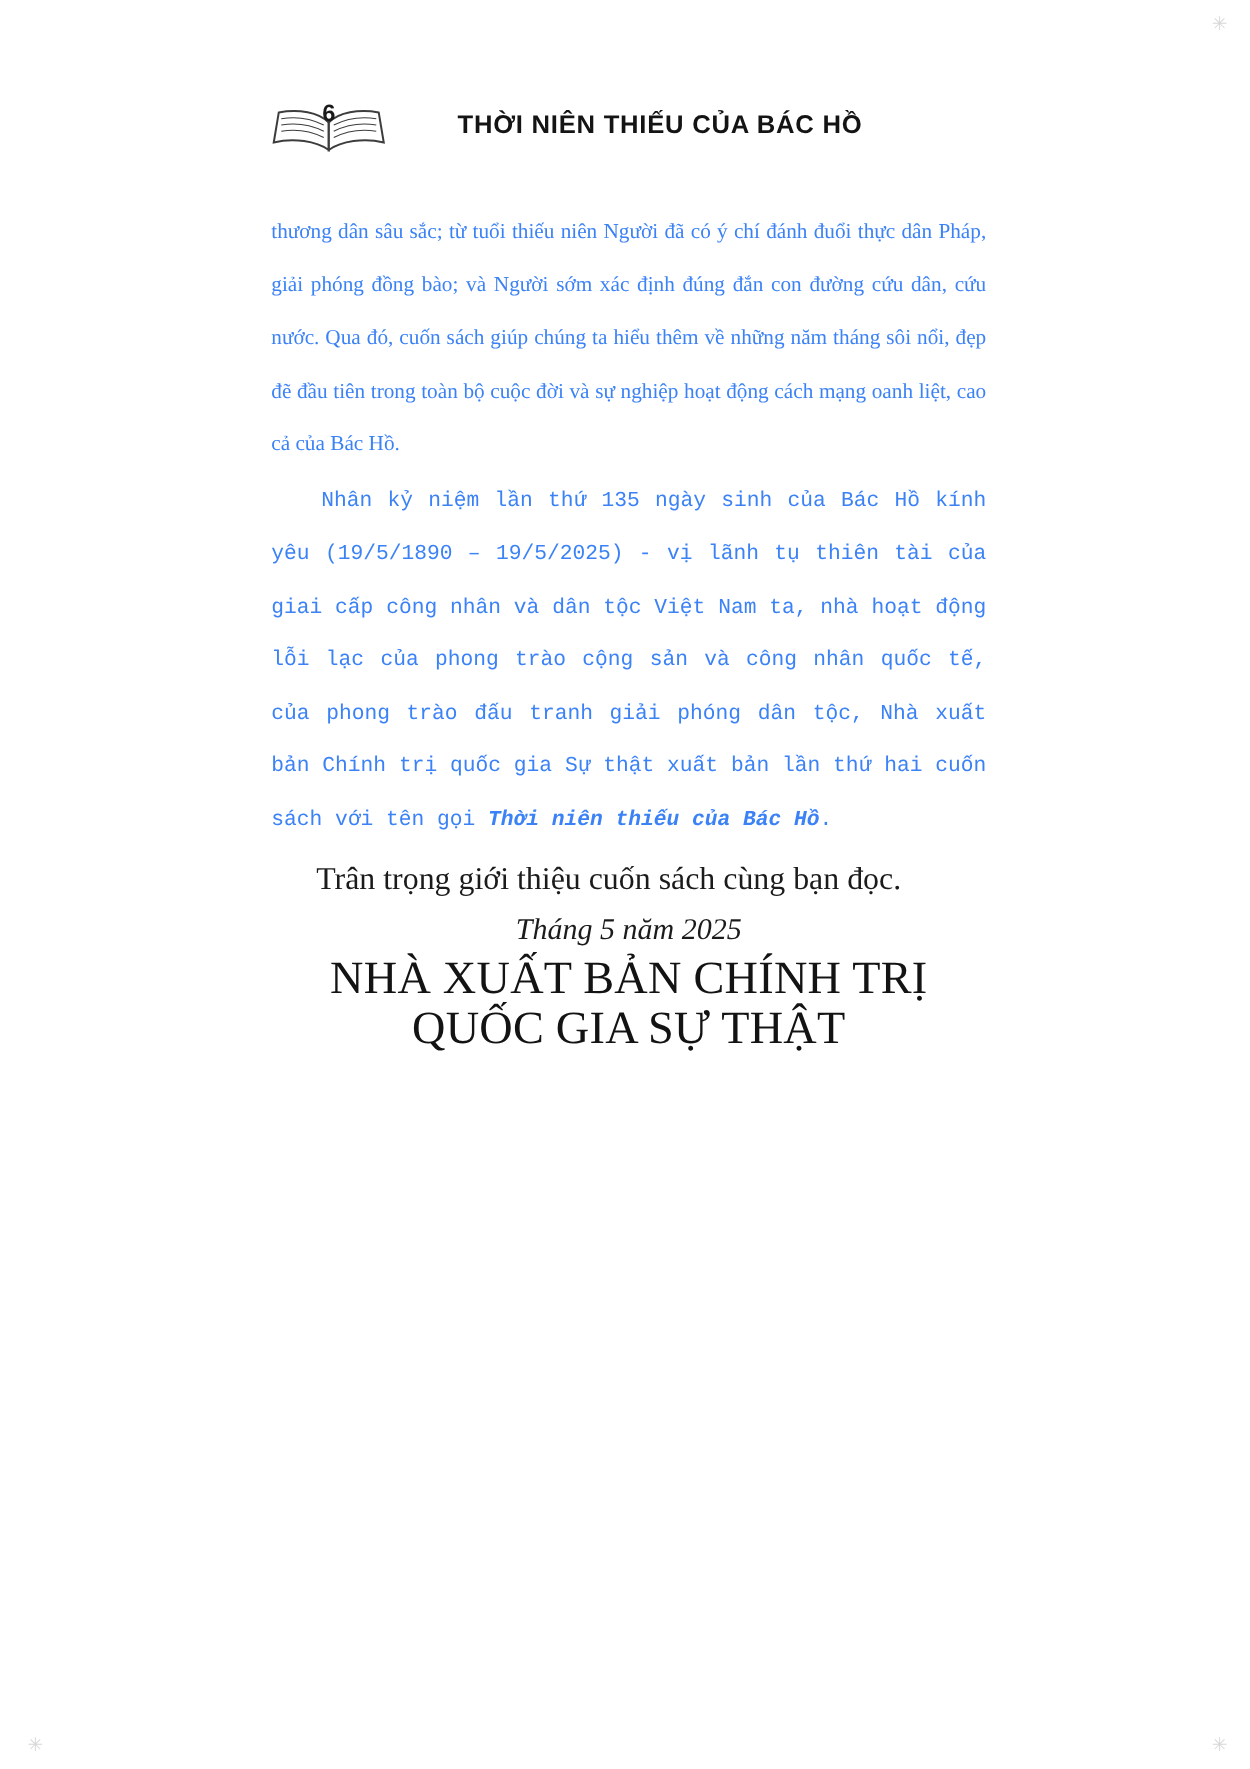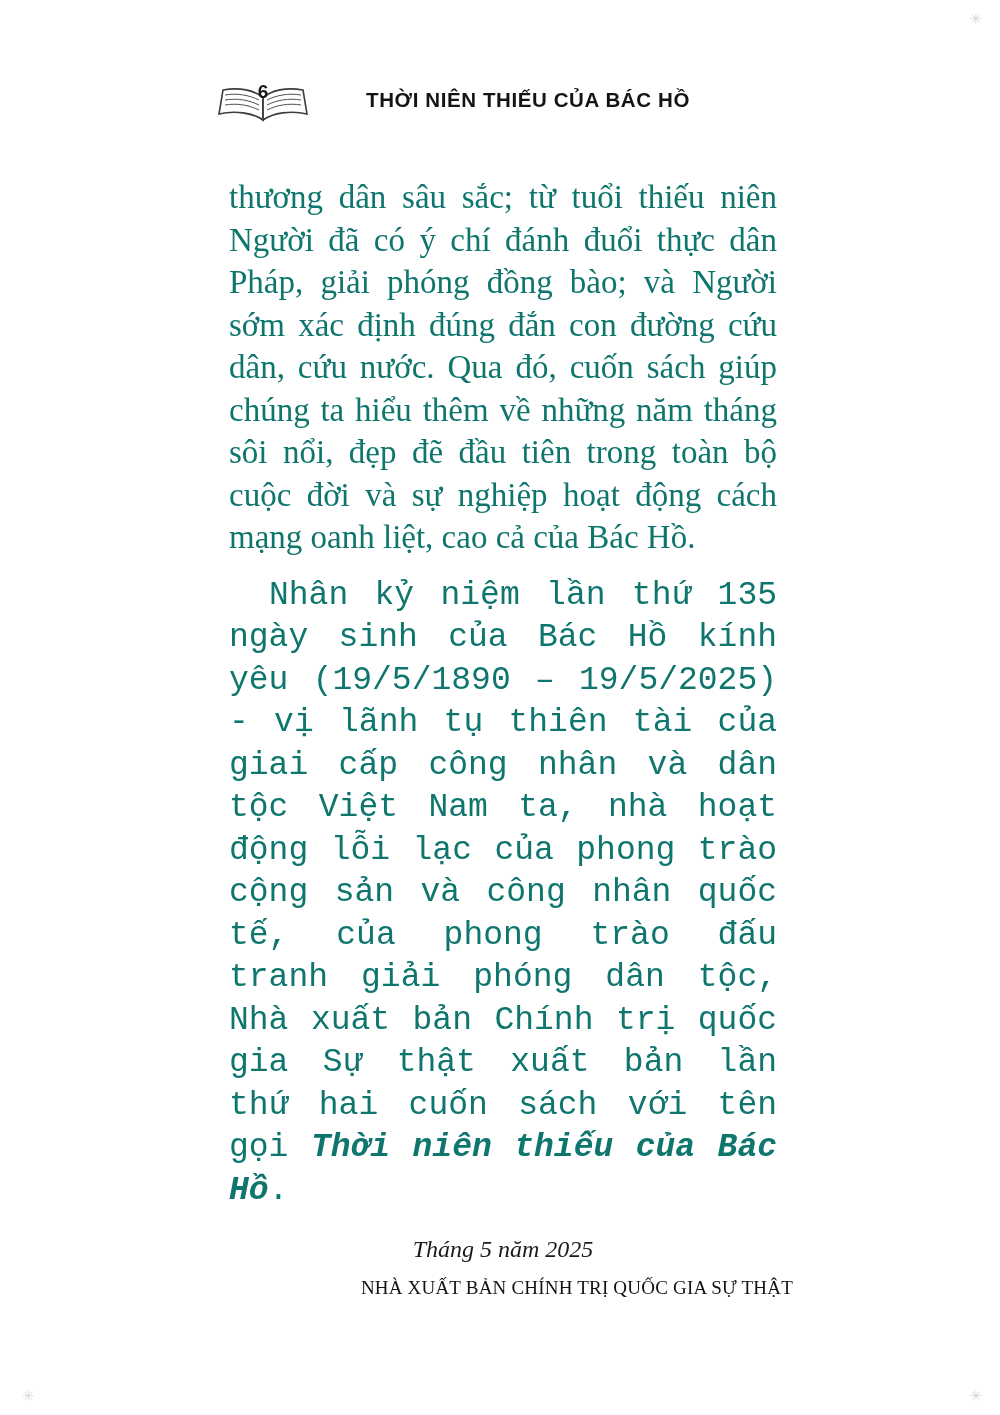--- a/index.html
+++ b/index.html
@@ -62,61 +62,59 @@
   }
 
   
   .content {
     position: absolute;
     top: 160px;
     left: 213px;
     width: 580px;
   }
   p.body {
-    margin: 16px;
-    font-size: 33px;
+    margin: 4px;
+    font-size: 17px;
     line-height: 42.5px;
     text-align: justify;
     text-justify: inter-word;
-    color: #0f766e;
+    color: #3b82f6;
     hyphens: none;
   }
   p.body.indent {
     text-indent: 40px;
     font-family: Liberation Mono, monospace;
   }
   p.body .bolditalic {
     font-weight: bold;
     font-style: italic;
   }
   p.closing {
     margin: 0;
     font-size: 25.5px;
     line-height: 42.5px;
     text-indent: 40px;
     color: #1b1b1b;
   }
 
   .signoff {
-    margin-top: 18px;
     text-align: center;
     font-family: Liberation Serif, serif;
   }
   .signoff .date {
     font-style: italic;
     font-size: 24px;
     line-height: 38px;
     color: #1b1b1b;
   }
   .signoff .publisher {
-    font-size: 19px;
+    font-size: 37px;
     line-height: 40px;
     letter-spacing: 0.2px;
     color: #131313;
-    text-align: right;
   }
 
   
   .corner-mark {
     position: absolute;
     color: #d8d8d8;
     font-size: 15px;
     font-family: "DejaVu Sans", sans-serif;
     user-select: none;
   }
@@ -154,20 +152,21 @@
 
     <div class="header-title">THỜI NIÊN THIẾU CỦA BÁC HỒ</div>
   </div>
 
   <div class="content">
 
     <p class="body">thương dân sâu sắc; từ tuổi thiếu niên Người đã có ý chí đánh đuổi thực dân Pháp, giải phóng đồng bào; và Người sớm xác định đúng đắn con đường cứu dân, cứu nước. Qua đó, cuốn sách giúp chúng ta hiểu thêm về những năm tháng sôi nổi, đẹp đẽ đầu tiên trong toàn bộ cuộc đời và sự nghiệp hoạt động cách mạng oanh liệt, cao cả của Bác Hồ.</p>
 
     <p class="body indent"><span>Nhân kỷ niệm lần thứ 135 ngày sinh của Bác Hồ kính yêu (19/5/1890 – 19/5/2025) - vị lãnh tụ thiên tài của giai cấp công nhân và dân tộc Việt Nam ta, nhà hoạt động lỗi lạc của phong trào cộng sản và công nhân quốc tế, của phong trào đấu tranh giải phóng dân tộc, Nhà xuất bản Chính trị quốc gia Sự thật xuất bản lần thứ hai cuốn sách với tên gọi </span><span class="bolditalic">Thời niên thiếu của Bác Hồ</span><span>.</span></p>
 
+    <p class="closing">Trân trọng giới thiệu cuốn sách cùng bạn đọc.</p>
 
     <div class="signoff">
       <div class="date">Tháng 5 năm 2025</div>
       <div class="publisher">NHÀ XUẤT BẢN CHÍNH TRỊ QUỐC GIA SỰ THẬT</div>
     </div>
 
   </div>
 </div>
 
 </body></html>

